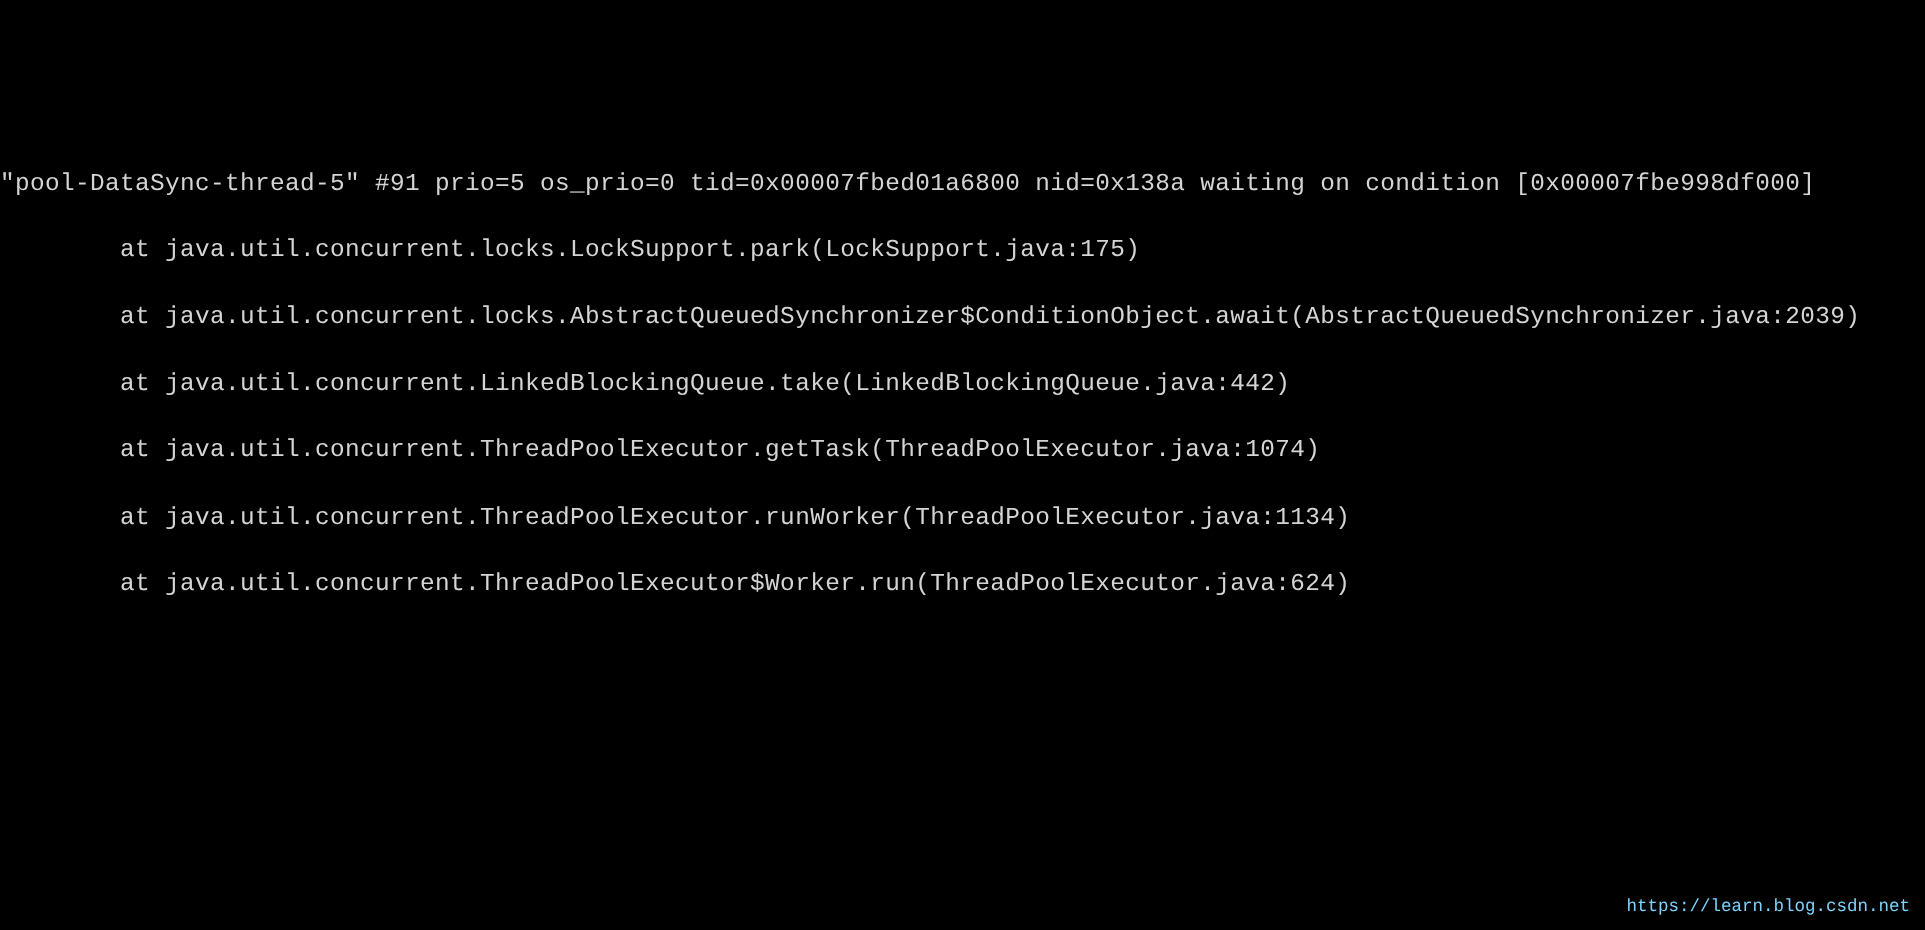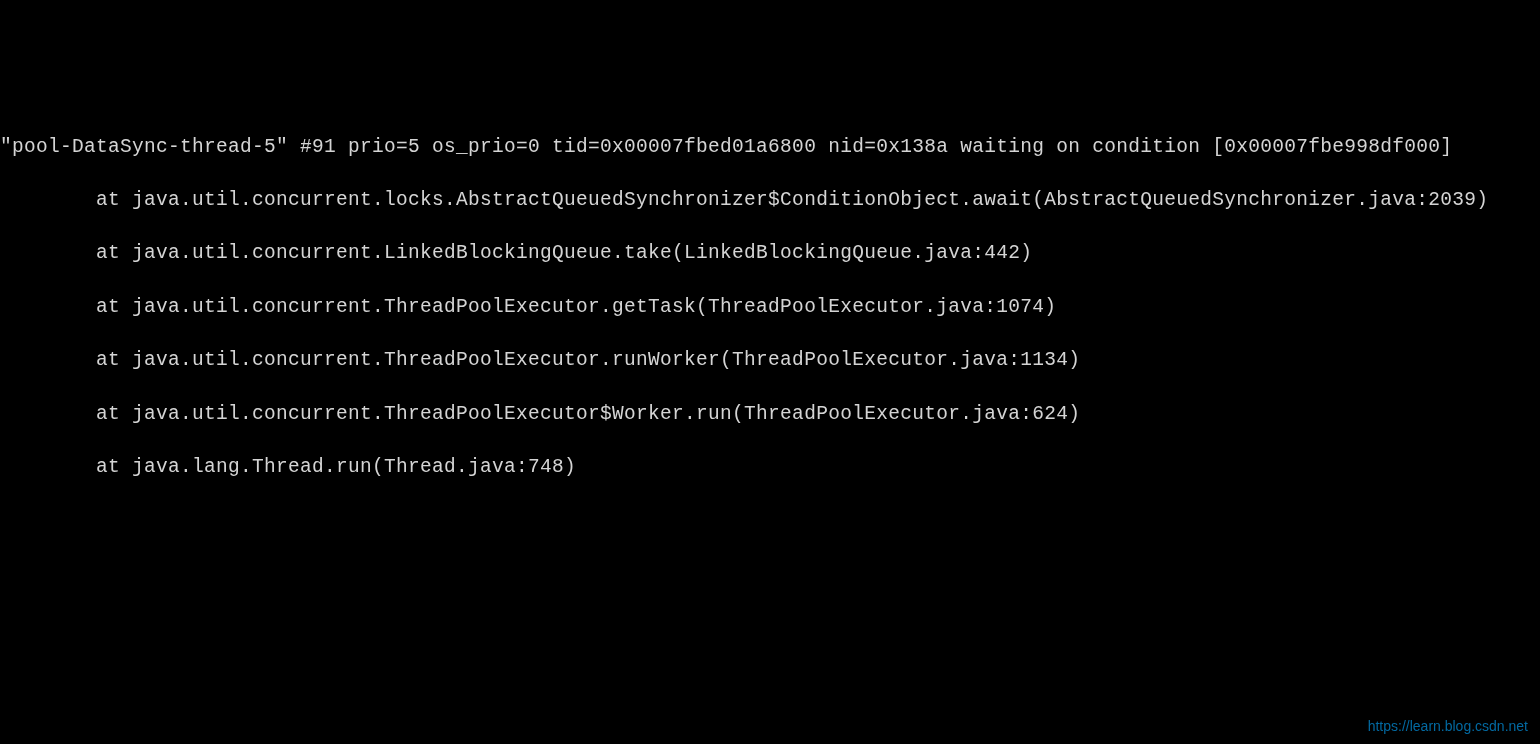--- a/index.html
+++ b/index.html
@@ -20,39 +20,39 @@
       position: relative;
       letter-spacing: 0.3px;
     }
     .terminal {
       padding: 0;
     }
     .watermark {
       position: absolute;
       bottom: 8px;
       right: 12px;
-      color: #0369a1;
-      font-family: Liberation Sans, sans-serif;
+      color: #7dd3fc;
+      font-family: Liberation Mono, monospace;
       font-size: 14px;
       letter-spacing: 0;
     }
   </style>
 </head>
 <body>
 
 
 
 <div class="terminal">
 <div>"pool-DataSync-thread-5" #91 prio=5 os_prio=0 tid=0x00007fbed01a6800 nid=0x138a waiting on condition [0x00007fbe998df000]</div>
+<div>        at java.util.concurrent.locks.LockSupport.park(LockSupport.java:175)</div>
 <div>        at java.util.concurrent.locks.AbstractQueuedSynchronizer$ConditionObject.await(AbstractQueuedSynchronizer.java:2039)</div>
 <div>        at java.util.concurrent.LinkedBlockingQueue.take(LinkedBlockingQueue.java:442)</div>
 <div>        at java.util.concurrent.ThreadPoolExecutor.getTask(ThreadPoolExecutor.java:1074)</div>
 <div>        at java.util.concurrent.ThreadPoolExecutor.runWorker(ThreadPoolExecutor.java:1134)</div>
 <div>        at java.util.concurrent.ThreadPoolExecutor$Worker.run(ThreadPoolExecutor.java:624)</div>
-<div>        at java.lang.Thread.run(Thread.java:748)</div>
 <div> </div>
 
 
 
 
 
 
 
 
 

